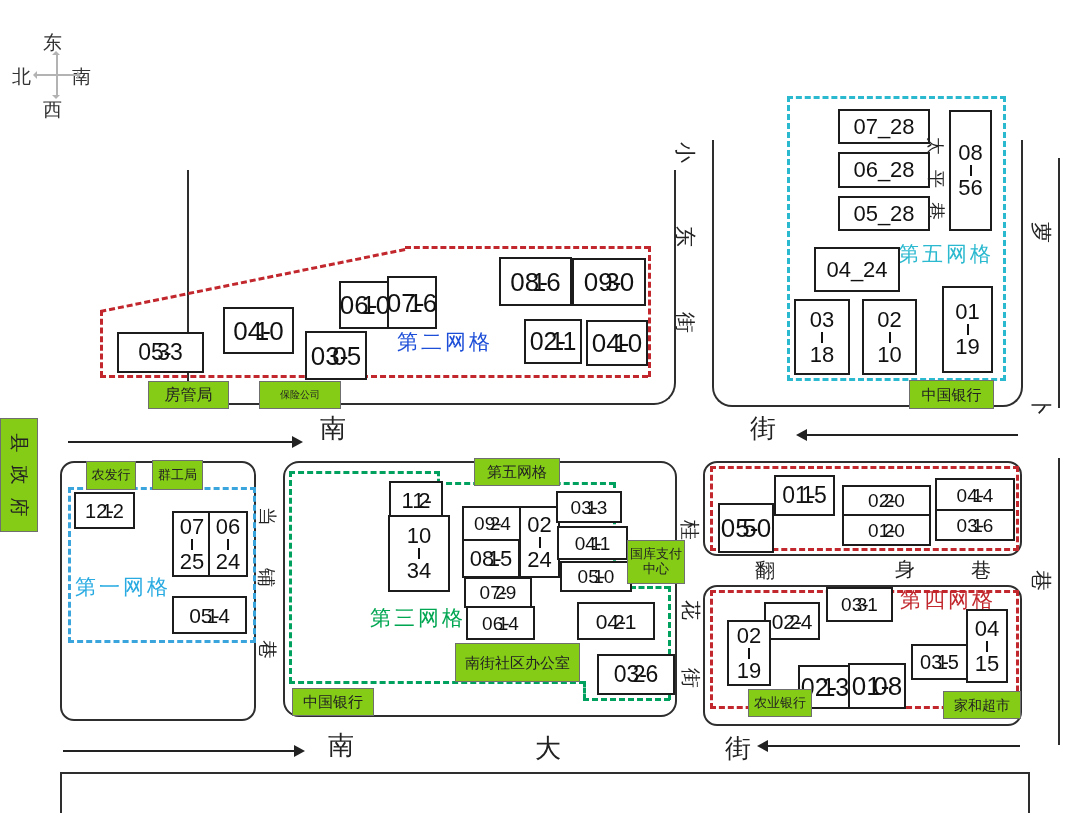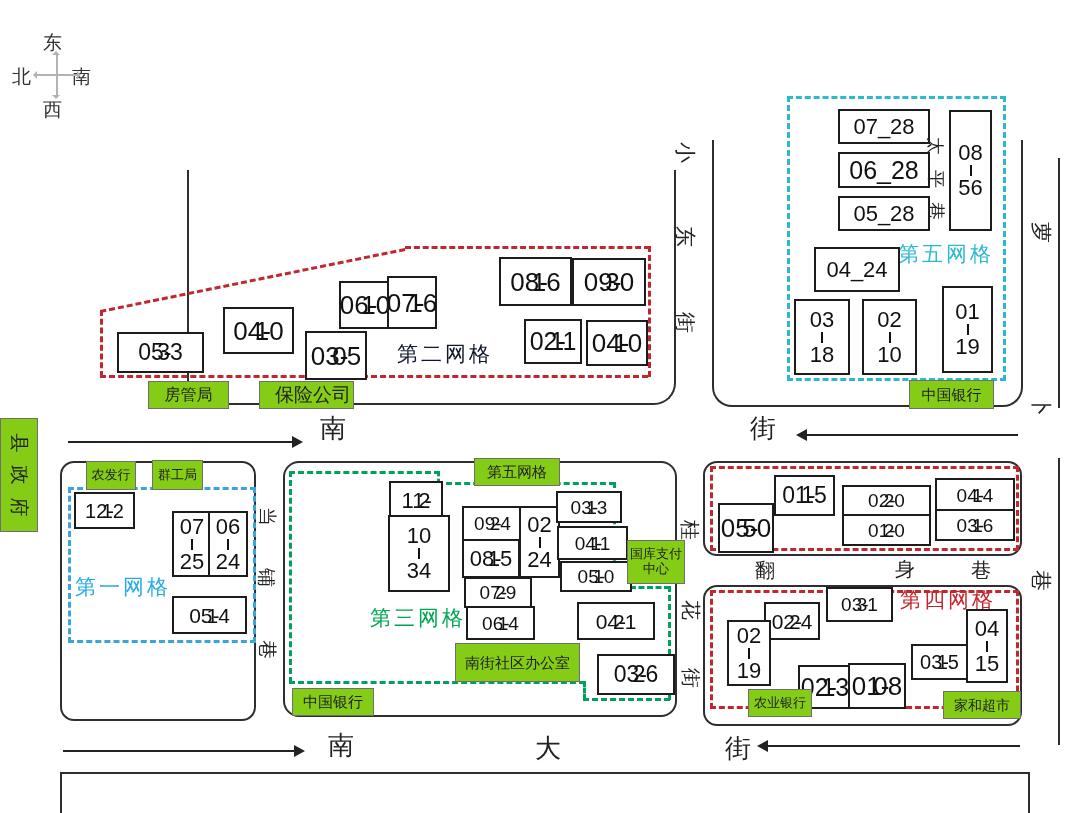--- a/index.html
+++ b/index.html
@@ -100,21 +100,21 @@
     </div>
     <div class="box v" style="left: 208px; top: 511px; width: 36px; height: 62px; font-size: 22px;">
       <span>06</span>
       <div class="vsep"></div>
       <span>24</span>
     </div>
     <div class="box h" style="left: 172px; top: 596px; width: 71px; height: 34px; font-size: 21px;">
       <span class="p1">05-</span>
       <span class="p2">14</span>
     </div>
-    <div class="gl" style="left: 397px; top: 340px; color: #0f172a;">第二网格</div>
+    <div class="gl" style="left: 397px; top: 328px; color: #1d4ed8;">第二网格</div>
     <div class="box h" style="left: 117px; top: 332px; width: 83px; height: 37px; font-size: 23px;">
       <span class="p1">05-</span>
       <span class="p2">33</span>
     </div>
     <div class="box h" style="left: 223px; top: 307px; width: 67px; height: 43px; font-size: 26px;">
       <span class="p1">04-</span>
       <span class="p2">10</span>
     </div>
     <div class="box h" style="left: 305px; top: 331px; width: 58px; height: 45px; font-size: 26px;">
       <span class="p1">03-</span>
@@ -247,21 +247,21 @@
       <span class="p2">13</span>
     </div>
     <div class="box h" style="left: 848px; top: 663px; width: 54px; height: 42px; font-size: 26px;">
       <span class="p1">01-</span>
       <span class="p2">08</span>
     </div>
     <div class="gl" style="left: 898px; top: 240px; color: rgb(43, 185, 207);">第五网格</div>
     <div class="box u" style="left: 838px; top: 109px; width: 88px; height: 31px; font-size: 22px;">
       <span>07_28</span>
     </div>
-    <div class="box u" style="left: 838px; top: 152px; width: 88px; height: 32px; font-size: 25px;">
+    <div class="box u" style="left: 838px; top: 152px; width: 88px; height: 32px; font-size: 22px;">
       <span>06_28</span>
     </div>
     <div class="box u" style="left: 838px; top: 196px; width: 88px; height: 31px; font-size: 22px;">
       <span>05_28</span>
     </div>
     <div class="box v" style="left: 949px; top: 110px; width: 39px; height: 117px; font-size: 22px;">
       <span>08</span>
       <div class="vsep"></div>
       <span>56</span>
     </div>
@@ -282,21 +282,21 @@
       <span>01</span>
       <div class="vsep"></div>
       <span>19</span>
     </div>
     <div class="lm vert" style="left: 0px; top: 418px; width: 36px; height: 112px; font-size: 19px;">
       <span style="margin: 5px 0px;">县</span>
       <span style="margin: 5px 0px;">政</span>
       <span style="margin: 5px 0px;">府</span>
     </div>
     <div class="lm" style="left: 148px; top: 381px; width: 79px; height: 26px; font-size: 16px;">房管局</div>
-    <div class="lm" style="left: 259px; top: 381px; width: 80px; height: 26px; font-size: 19px; padding-left: 13px;">保险公司</div>
+    <div class="lm" style="left: 259px; top: 381px; width: 80px; height: 26px; font-size: 10px;">保险公司</div>
     <div class="lm" style="left: 86px; top: 461px; width: 48px; height: 27px; font-size: 13px;">农发行</div>
     <div class="lm" style="left: 152px; top: 460px; width: 49px; height: 28px; font-size: 13px;">群工局</div>
     <div class="lm" style="left: 474px; top: 458px; width: 84px; height: 26px; font-size: 15px;">第五网格</div>
     <div class="lm" style="left: 627px; top: 540px; width: 56px; height: 42px; font-size: 13px;">国库支付中心</div>
     <div class="lm" style="left: 455px; top: 643px; width: 123px; height: 37px; font-size: 15px;">南街社区办公室</div>
     <div class="lm" style="left: 292px; top: 688px; width: 80px; height: 26px; font-size: 15px;">中国银行</div>
     <div class="lm" style="left: 909px; top: 380px; width: 83px; height: 27px; font-size: 15px;">中国银行</div>
     <div class="lm" style="left: 706px; top: 689px; width: 62px; height: 26px; font-size: 13px; margin-left: 42px;">农业银行</div>
     <div class="lm" style="left: 943px; top: 691px; width: 76px; height: 26px; font-size: 14px;">家和超市</div>
     <div class="schar" style="left: 320px; top: 415px; font-size: 26px;">南</div>

